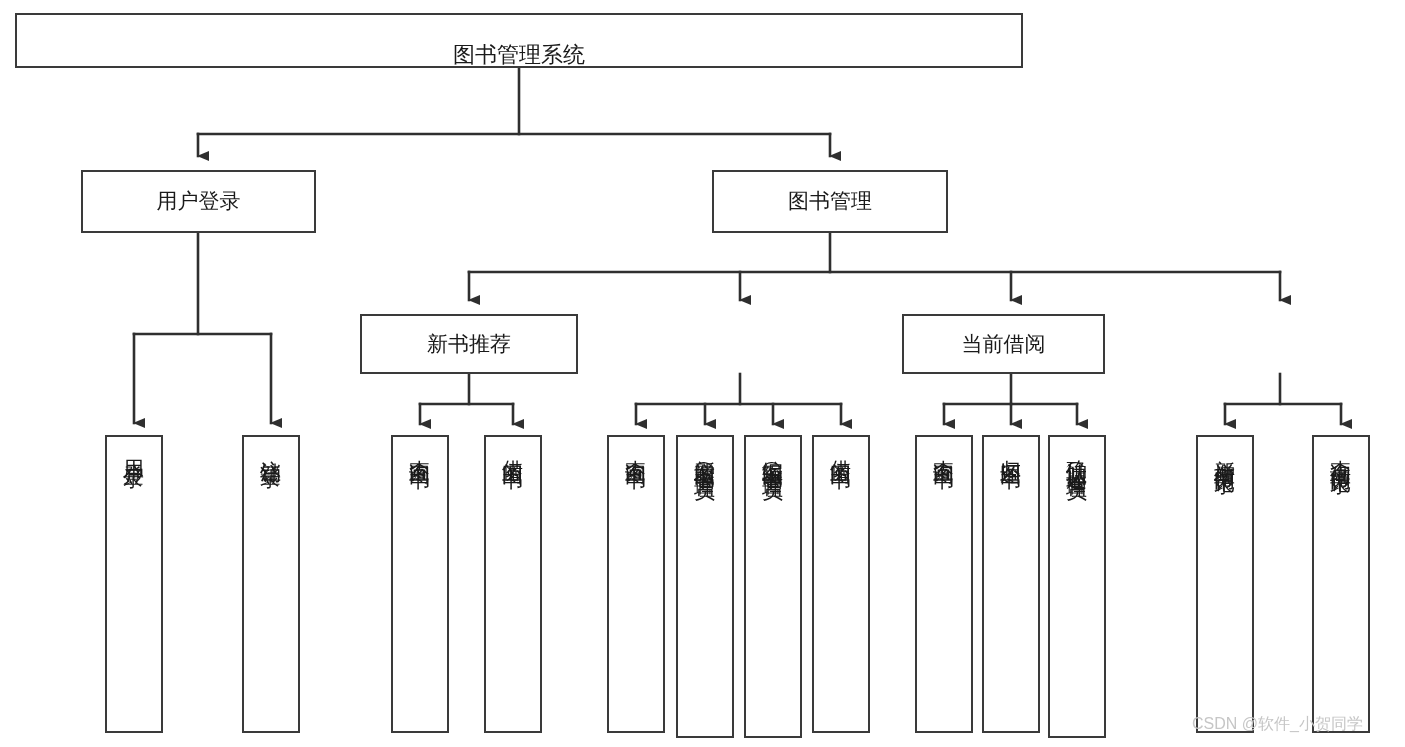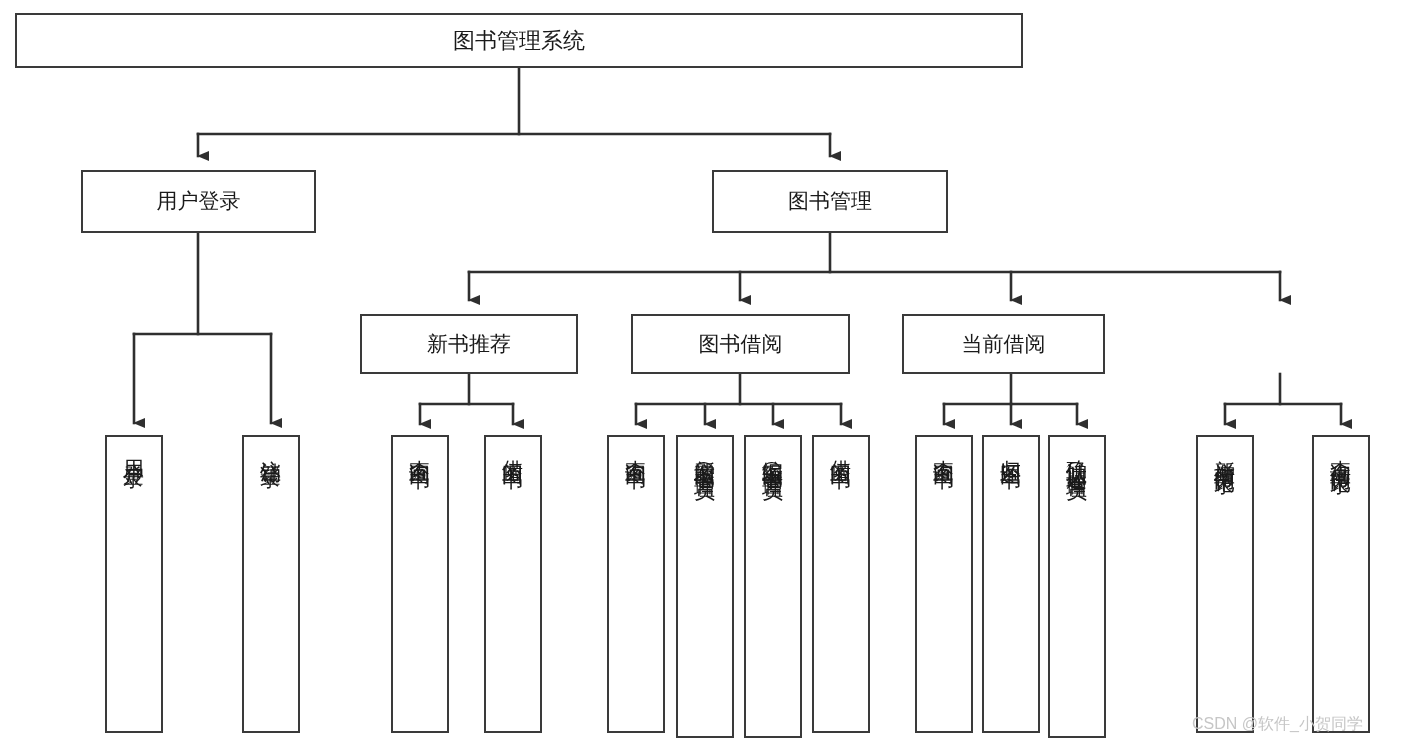--- a/index.html
+++ b/index.html
@@ -99,36 +99,33 @@
       <path d="M 1011 404 L 1011 424" marker-end="url(#arrow)"></path>
       <path d="M 1077 404 L 1077 424" marker-end="url(#arrow)"></path>
 
       <path d="M 1280 374 L 1280 404"></path>
       <path d="M 1225 404 L 1341 404"></path>
       <path d="M 1225 404 L 1225 424" marker-end="url(#arrow)"></path>
       <path d="M 1341 404 L 1341 424" marker-end="url(#arrow)"></path>
     </g>
   </svg>
 
-  <div class="node h-node root" style="left:15px;top:13px;width:1008px;height:55px;">
+  <div class="node h-node root" style="left:15px;top:13px;width:1008px;height:55px;align-items:flex-end;">
     <span class="label">图书管理系统</span>
   </div>
 
   <div class="node h-node" style="left:81px;top:170px;width:235px;height:63px;">
     <span class="label">用户登录</span>
   </div>
   <div class="node h-node" style="left:712px;top:170px;width:236px;height:63px;">
     <span class="label">图书管理</span>
   </div>
 
   <div class="node h-node" style="left:360px;top:314px;width:218px;height:60px;">
     <span class="label">新书推荐</span>
-  </div>
-  <div class="node h-node" style="left:631px;top:314px;width:219px;height:60px;">
-    <span class="label">图书借阅</span>
   </div>
   <div class="node h-node" style="left:902px;top:314px;width:203px;height:60px;">
     <span class="label">当前借阅</span>
   </div>
 
   <div class="node v-node" style="left:105px;top:435px;width:58px;height:298px;">
     <span class="label">用户登录</span>
   </div>
   <div class="node v-node" style="left:242px;top:435px;width:58px;height:298px;">
     <span class="label">注销登录</span>

